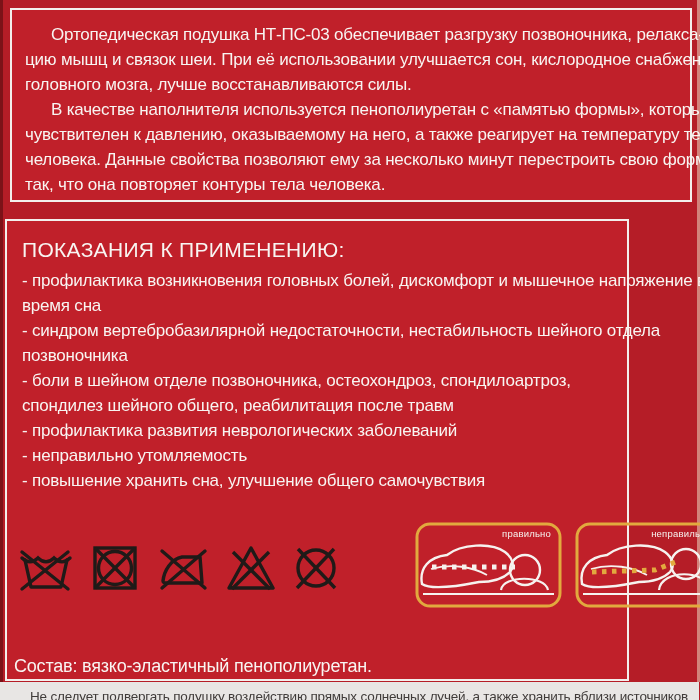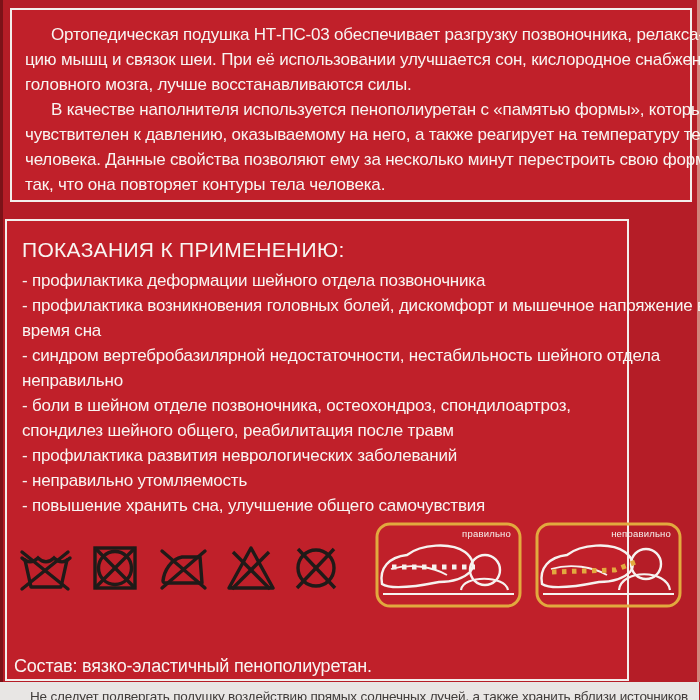--- a/index.html
+++ b/index.html
@@ -26,21 +26,21 @@
   }
   .indication-list{margin:0 0 0 15px;}
   .indication-item{
     color:#f8f5f2;font-size:17px;line-height:25px;
     letter-spacing:-0.2px;white-space:pre;
   }
 
   .care-row{position:absolute;left:15px;top:543px;display:flex;gap:14px;align-items:flex-end;}
   .care-icon svg{display:block;}
 
-  .posture-card{position:absolute;top:522px;width:147px;height:86px;}
+  .posture-card{position:absolute;top:522px;width:147px;height:86px;margin-left:40px;}
   .posture-card svg{display:block;}
   .card-label{
     position:absolute;top:6px;right:11px;color:#f6f2ef;
     font-size:9.5px;letter-spacing:0.2px;
   }
 
   .composition{
     position:absolute;left:14px;top:605px;color:#f8f5f2;
     font-size:18px;line-height:24.5px;letter-spacing:-0.2px;white-space:pre;
   }
@@ -67,25 +67,24 @@
 головного мозга, лучше восстанавливаются силы.</p>
     <p class="para">В качестве наполнителя используется пенополиуретан с «памятью формы», который
 чувствителен к давлению, оказываемому на него, а также реагирует на температуру тела
 человека. Данные свойства позволяют ему за несколько минут перестроить свою форму
 так, что она повторяет контуры тела человека.</p>
   </div>
 
   <div class="panel panel-body">
     <h2 class="heading">ПОКАЗАНИЯ К ПРИМЕНЕНИЮ:</h2>
     <div class="indication-list">
-      <div class="indication-item">- профилактика деформации шейного отдела позвоночника</div>
       <div class="indication-item">- профилактика возникновения головных болей, дискомфорт и мышечное напряжение во
 время сна</div>
       <div class="indication-item">- синдром вертебробазилярной недостаточности, нестабильность шейного отдела
-неправильно</div>
+позвоночника</div>
       <div class="indication-item">- боли в шейном отделе позвоночника, остеохондроз, спондилоартроз,
 спондилез шейного общего, реабилитация после травм</div>
       <div class="indication-item">- профилактика развития неврологических заболеваний</div>
       <div class="indication-item">- неправильно утомляемость</div>
       <div class="indication-item">- повышение хранить сна, улучшение общего самочувствия</div>
     </div>
   </div>
 
   <div class="care-row">
     <span class="care-icon">

